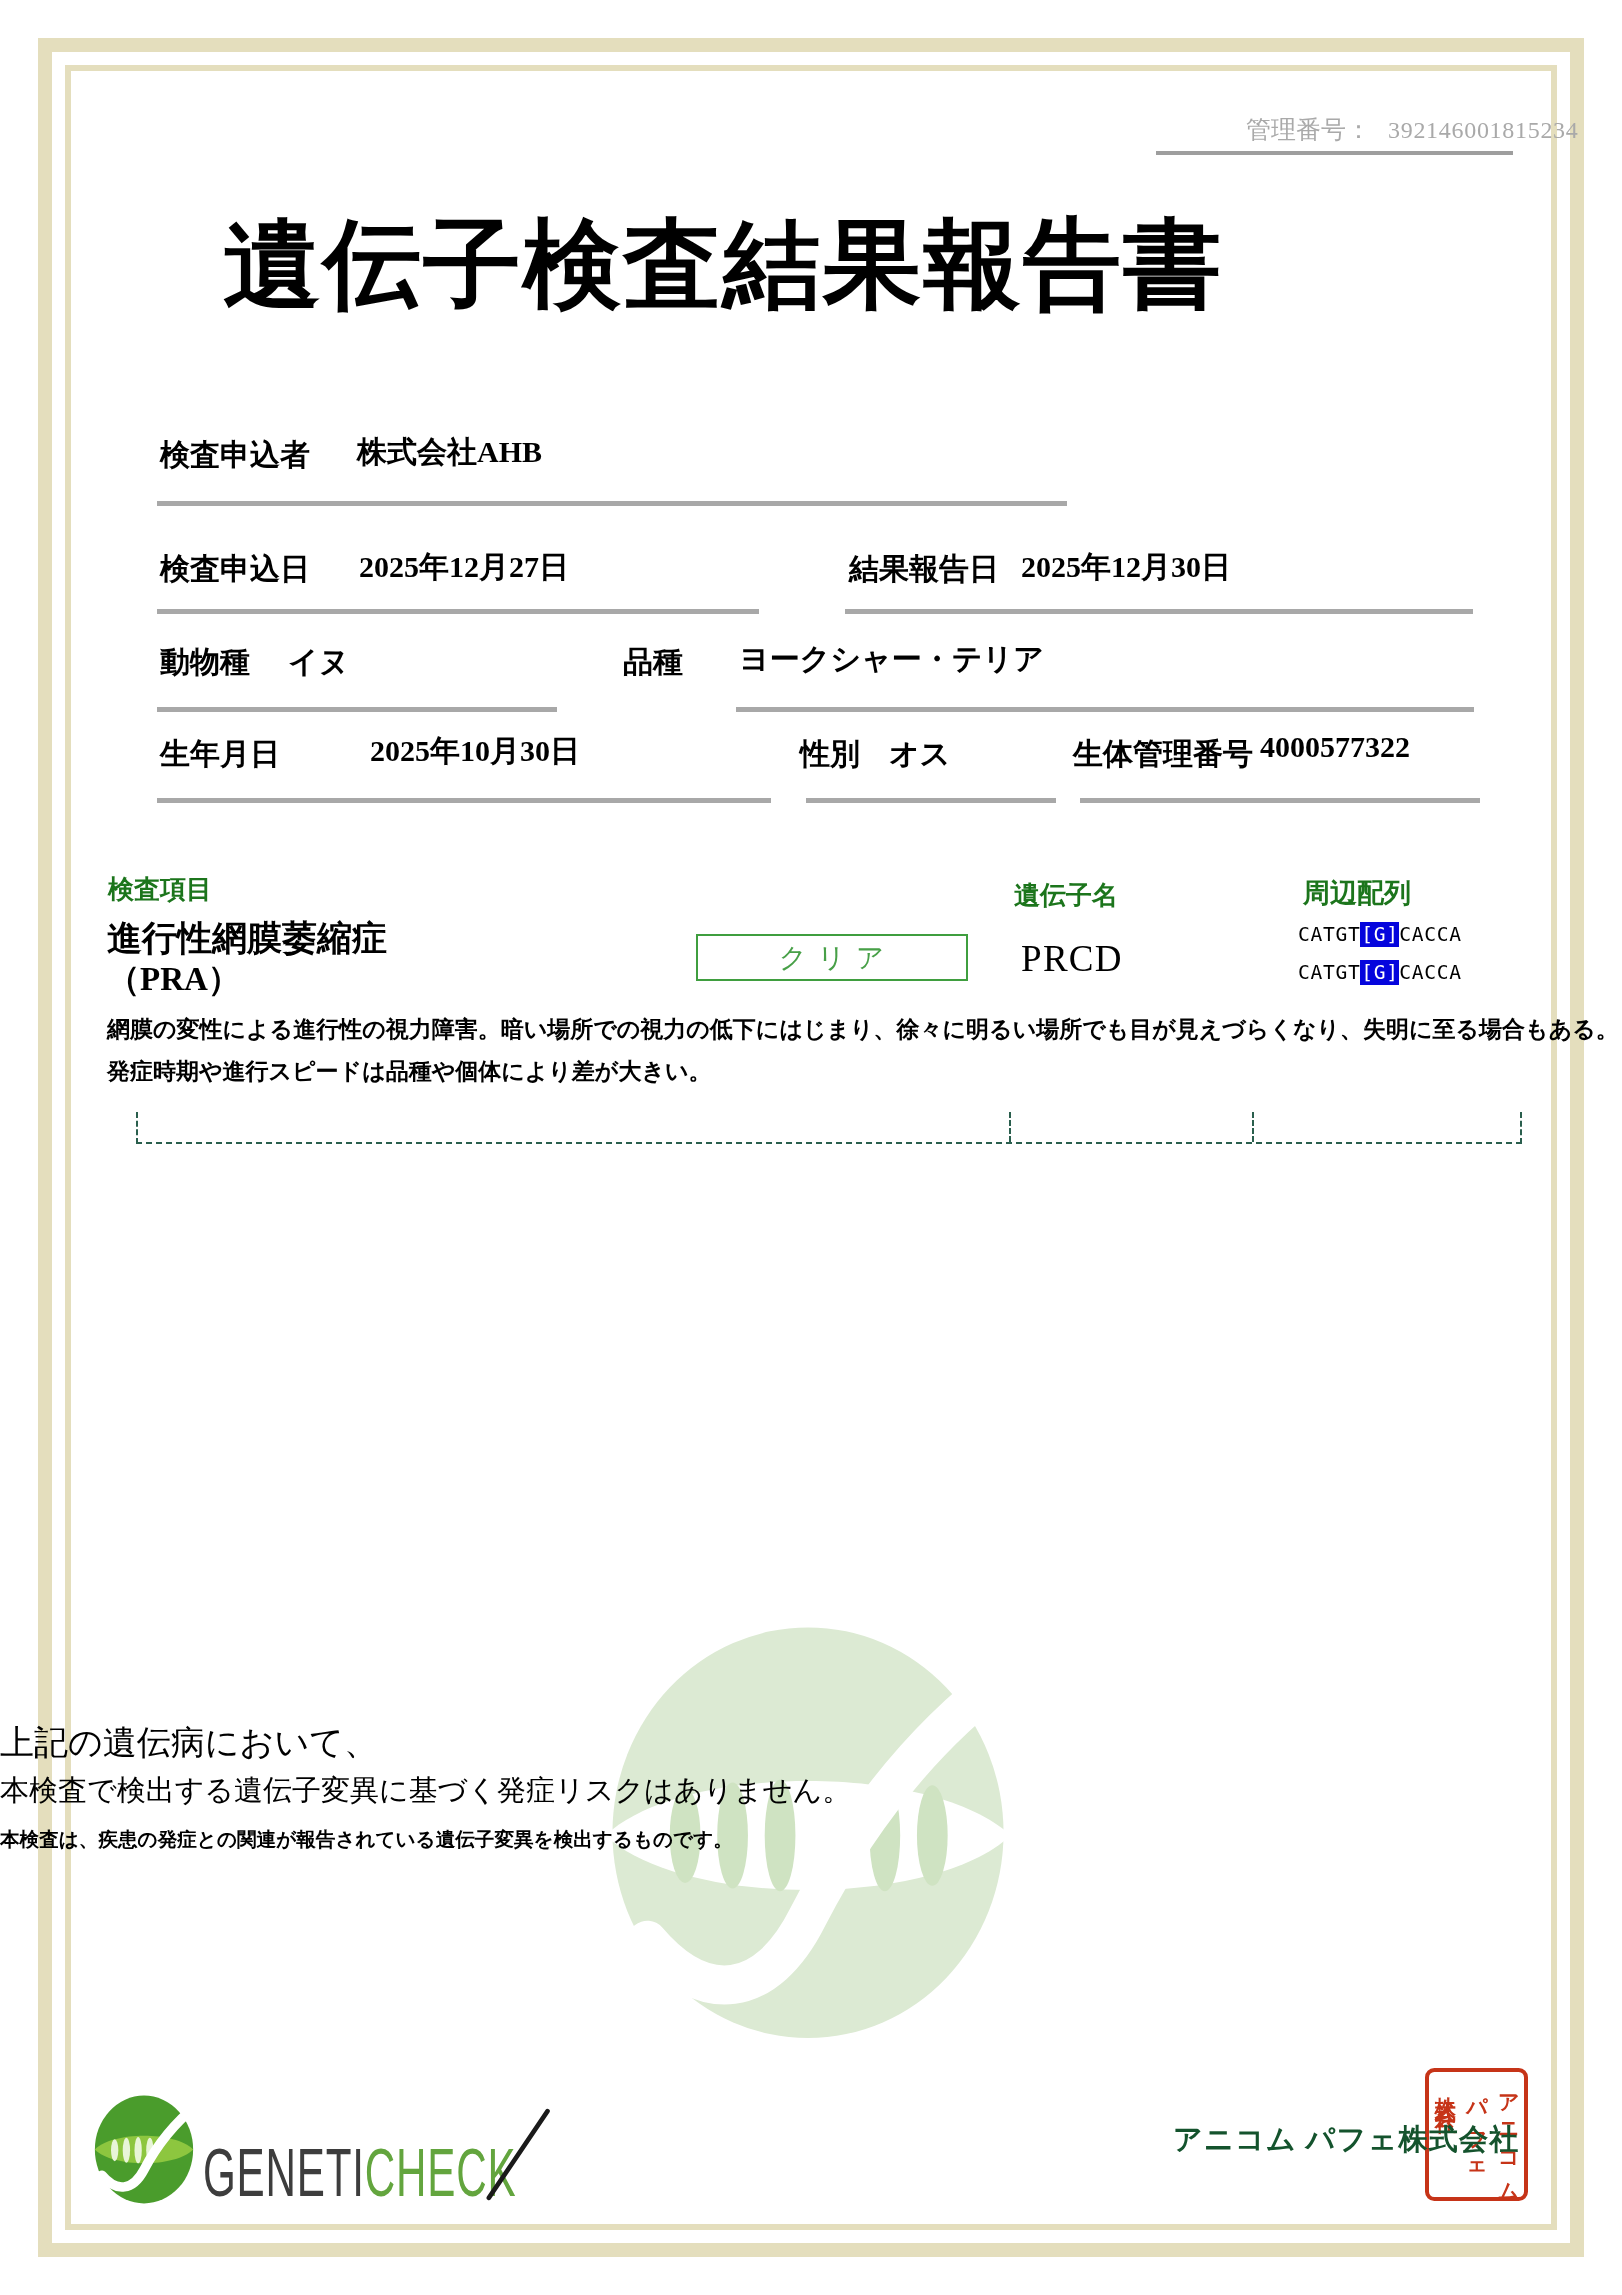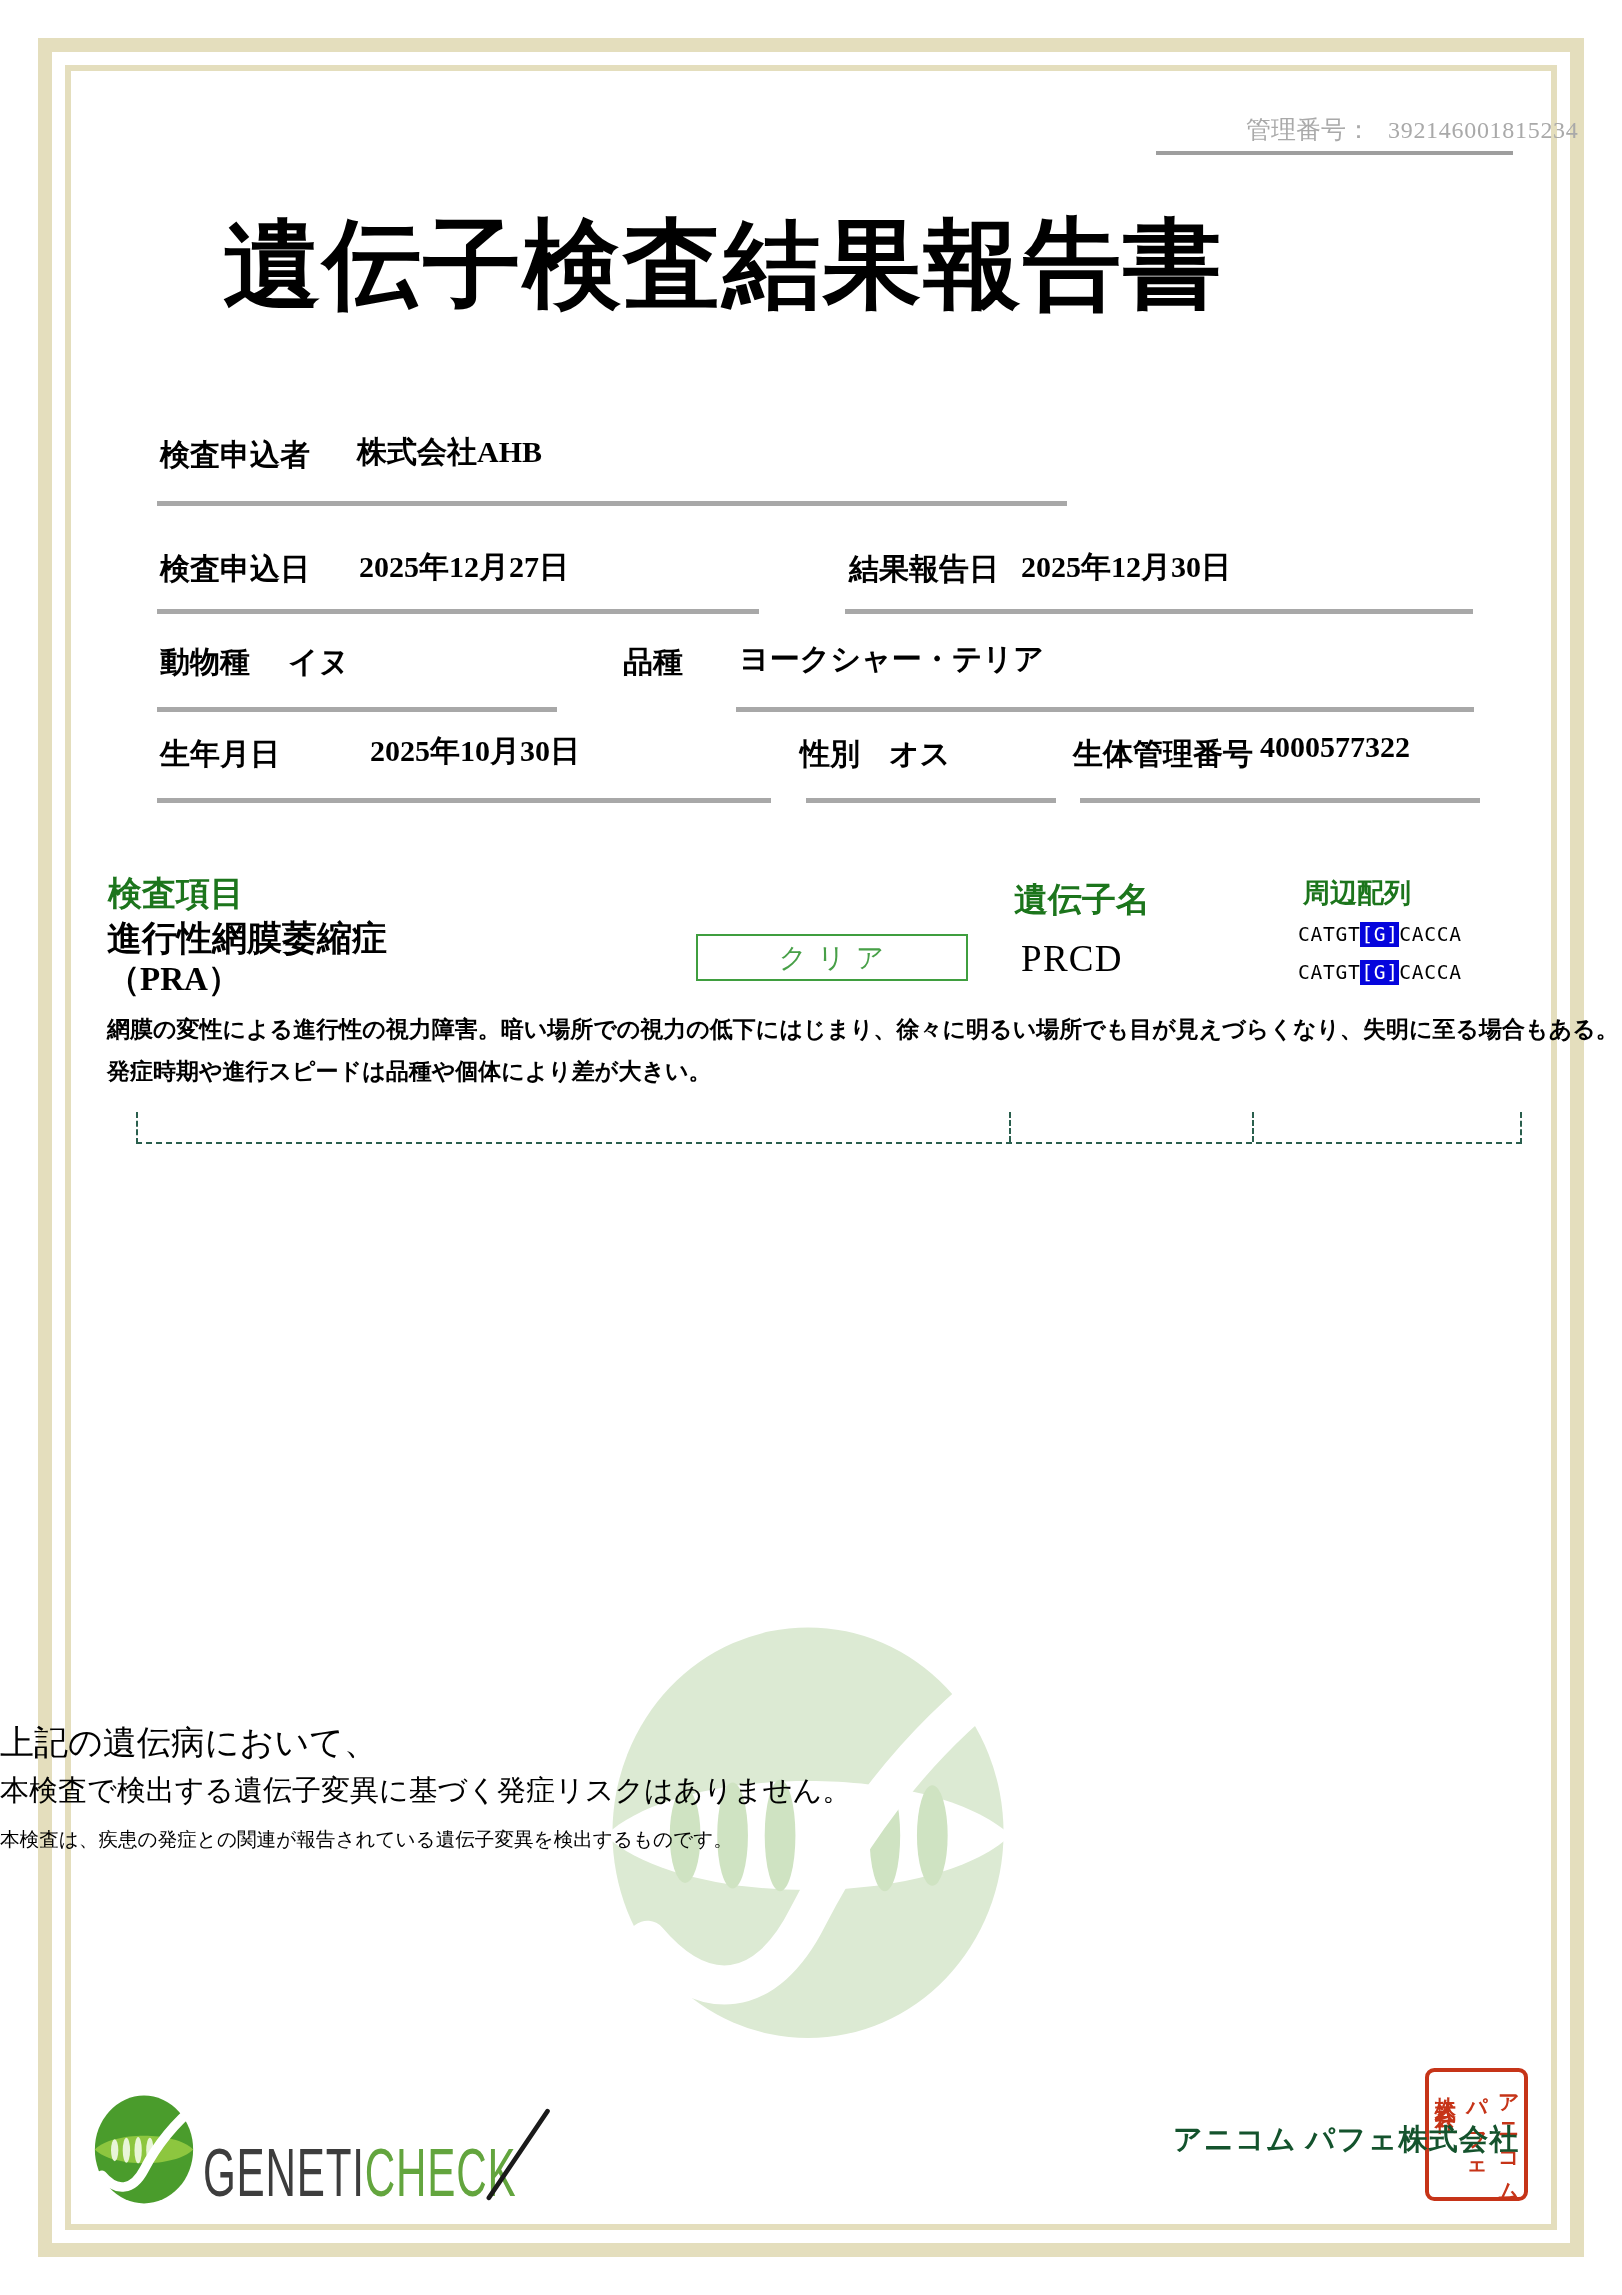--- a/index.html
+++ b/index.html
@@ -28,21 +28,21 @@
   #u-r3a{left:157px;top:707px;width:400px;}
   #f-breed-label{left:623px;top:647px;} #f-breed-value{left:739px;top:644px;}
   #u-r3b{left:736px;top:707px;width:738px;}
   #f-birth-label{left:160px;top:739px;} #f-birth-value{left:370px;top:736px;}
   #u-r4a{left:157px;top:798px;width:614px;}
   #f-sex-label{left:800px;top:739px;} #f-sex-value{left:889px;top:739px;}
   #u-r4b{left:806px;top:798px;width:250px;}
   #f-animalid-label{left:1073px;top:739px;} #f-animalid-value{left:1260px;top:732px;}
   #u-r4c{left:1080px;top:798px;width:400px;}
   
-  .ghead{position:absolute;font-size:34px;font-weight:bold;color:#1c751c;white-space:nowrap;line-height:1;}
+  .ghead{position:absolute;font-size:26px;font-weight:bold;color:#1c751c;white-space:nowrap;line-height:1;}
   #h-item{left:108px;top:877px;}
   #h-gene{left:1014px;top:883px;}
   #h-seq{left:1303px;top:880px;font-size:27px;text-align:center;}
   #disease-name{position:absolute;left:107px;top:921px;font-size:35px;font-weight:bold;line-height:1;}
   #disease-abbr{position:absolute;left:107px;top:963px;font-size:33px;font-weight:bold;line-height:1;}
   #status-box{position:absolute;left:696px;top:934px;width:259px;height:43px;border:2.6px solid #3f9e3f;
               text-align:center;line-height:43px;font-size:27.5px;color:#48a048;letter-spacing:10.5px;padding-left:9.2px;box-sizing:content-box;}
   #gene-name{position:absolute;left:1021px;top:940px;font-size:37px;font-weight:500;letter-spacing:1.3px;line-height:1;}
   .seq{position:absolute;font-family:"DejaVu Sans Mono","Liberation Mono",monospace;font-size:19.6px;
        color:#000;line-height:1;letter-spacing:0.7px;white-space:nowrap;}
@@ -56,21 +56,21 @@
               border-left:2px dashed #2a5f4d;border-right:2px dashed #2a5f4d;border-bottom:2.6px dashed #2a5f4d;}
   .dash-v{position:absolute;top:0;bottom:0;width:0;border-left:2px dashed #2a5f4d;}
   #dash-v1{left:871px;} #dash-v2{left:1114px;}
   
   #wm{position:absolute;left:592px;top:1626px;width:432px;height:419px;z-index:0;}
   
   .sumtext{position:absolute;left:0;width:1622px;text-align:left;z-index:2;
            font-family:"Liberation Sans","DejaVu Sans",sans-serif;color:#000;line-height:1.1;}
   #sum1{top:1724px;font-size:34px;font-weight:500;}
   #sum2{top:1775px;font-size:29px;font-weight:500;}
-  #note1{top:1829px;font-size:19.6px;font-weight:400;}
+  #note1{top:1829px;font-size:19.6px;font-weight:700;}
   #note2{top:1860px;font-size:19.6px;font-weight:400;}
   
   #logo-icon{position:absolute;left:89px;top:2090px;width:110px;height:119px;}
   #logo-word{position:absolute;left:203px;top:2138px;font-family:"Liberation Sans","DejaVu Sans",sans-serif;
              font-size:68px;line-height:1;white-space:nowrap;transform:scaleX(0.62);transform-origin:0 0;
              letter-spacing:1.3px;font-weight:400;}
   #logo-word .dark{color:#3d3d3d;} #logo-word .green{color:#63a53e;}
   #logo-check{position:absolute;left:481px;top:2103px;width:75px;height:105px;}
   #company{position:absolute;left:1173px;top:2120px;font-size:29px;font-weight:bold;letter-spacing:1.3px;
            white-space:nowrap;z-index:5;color:#14532d;}

